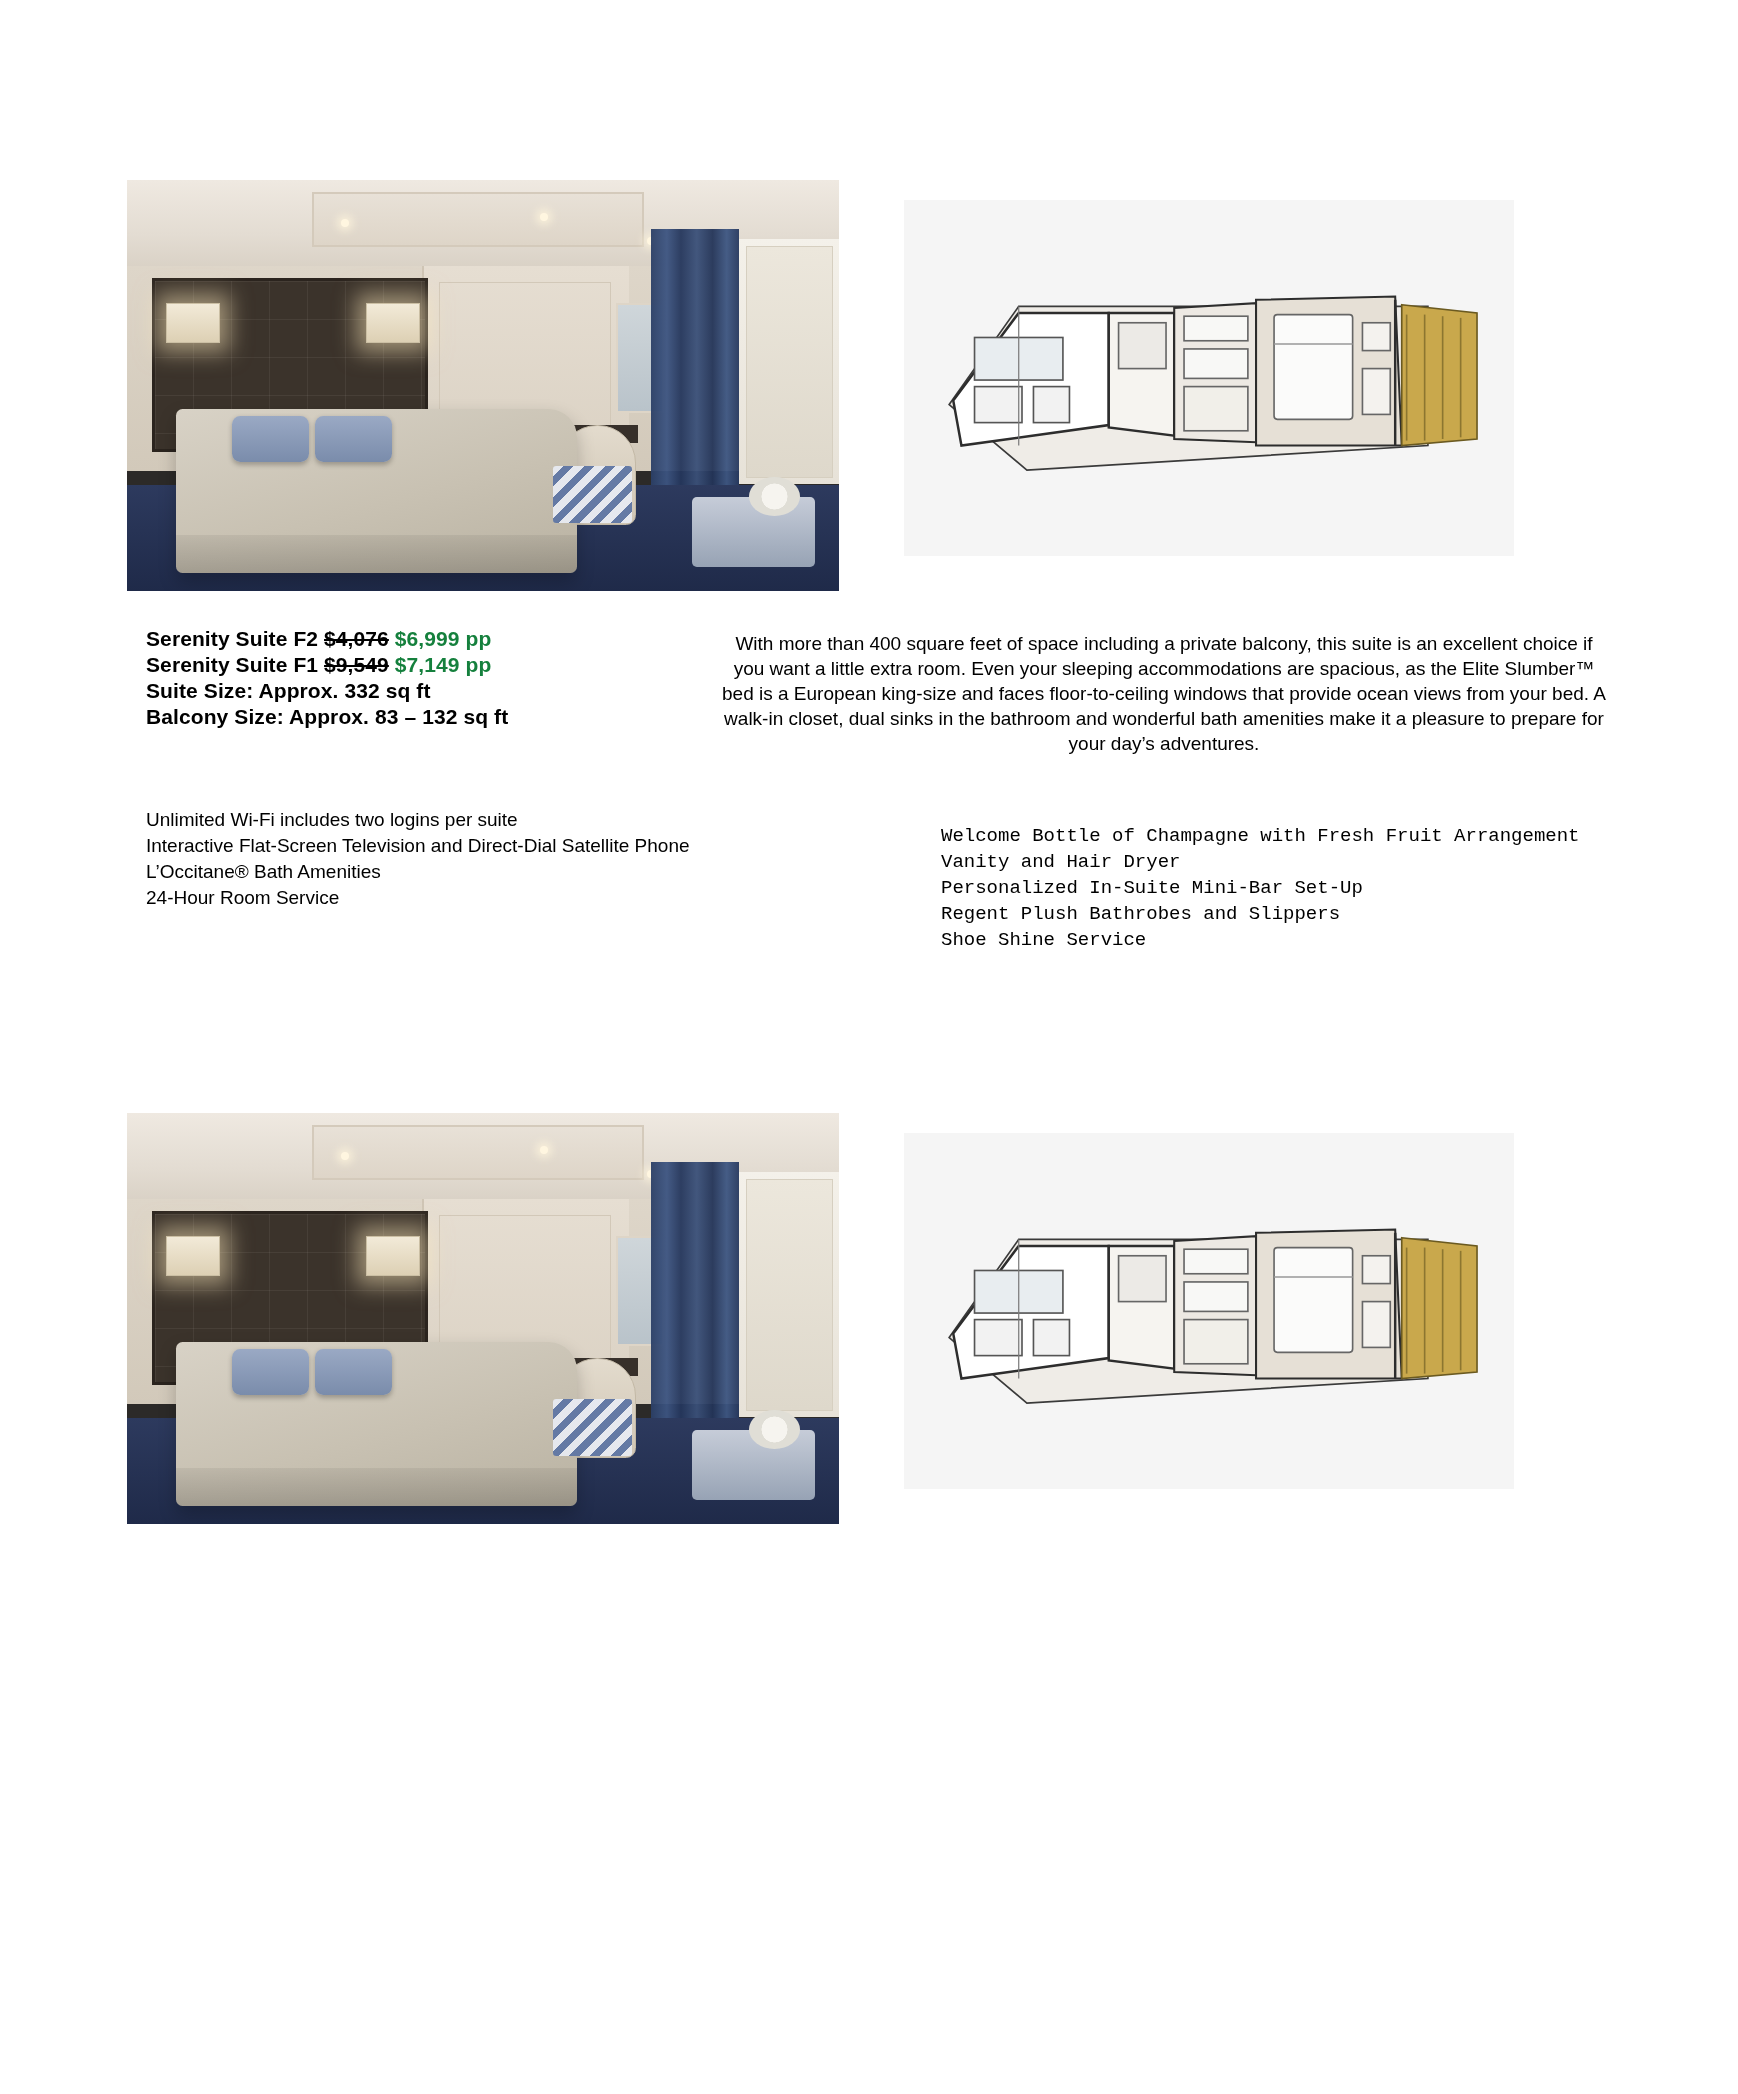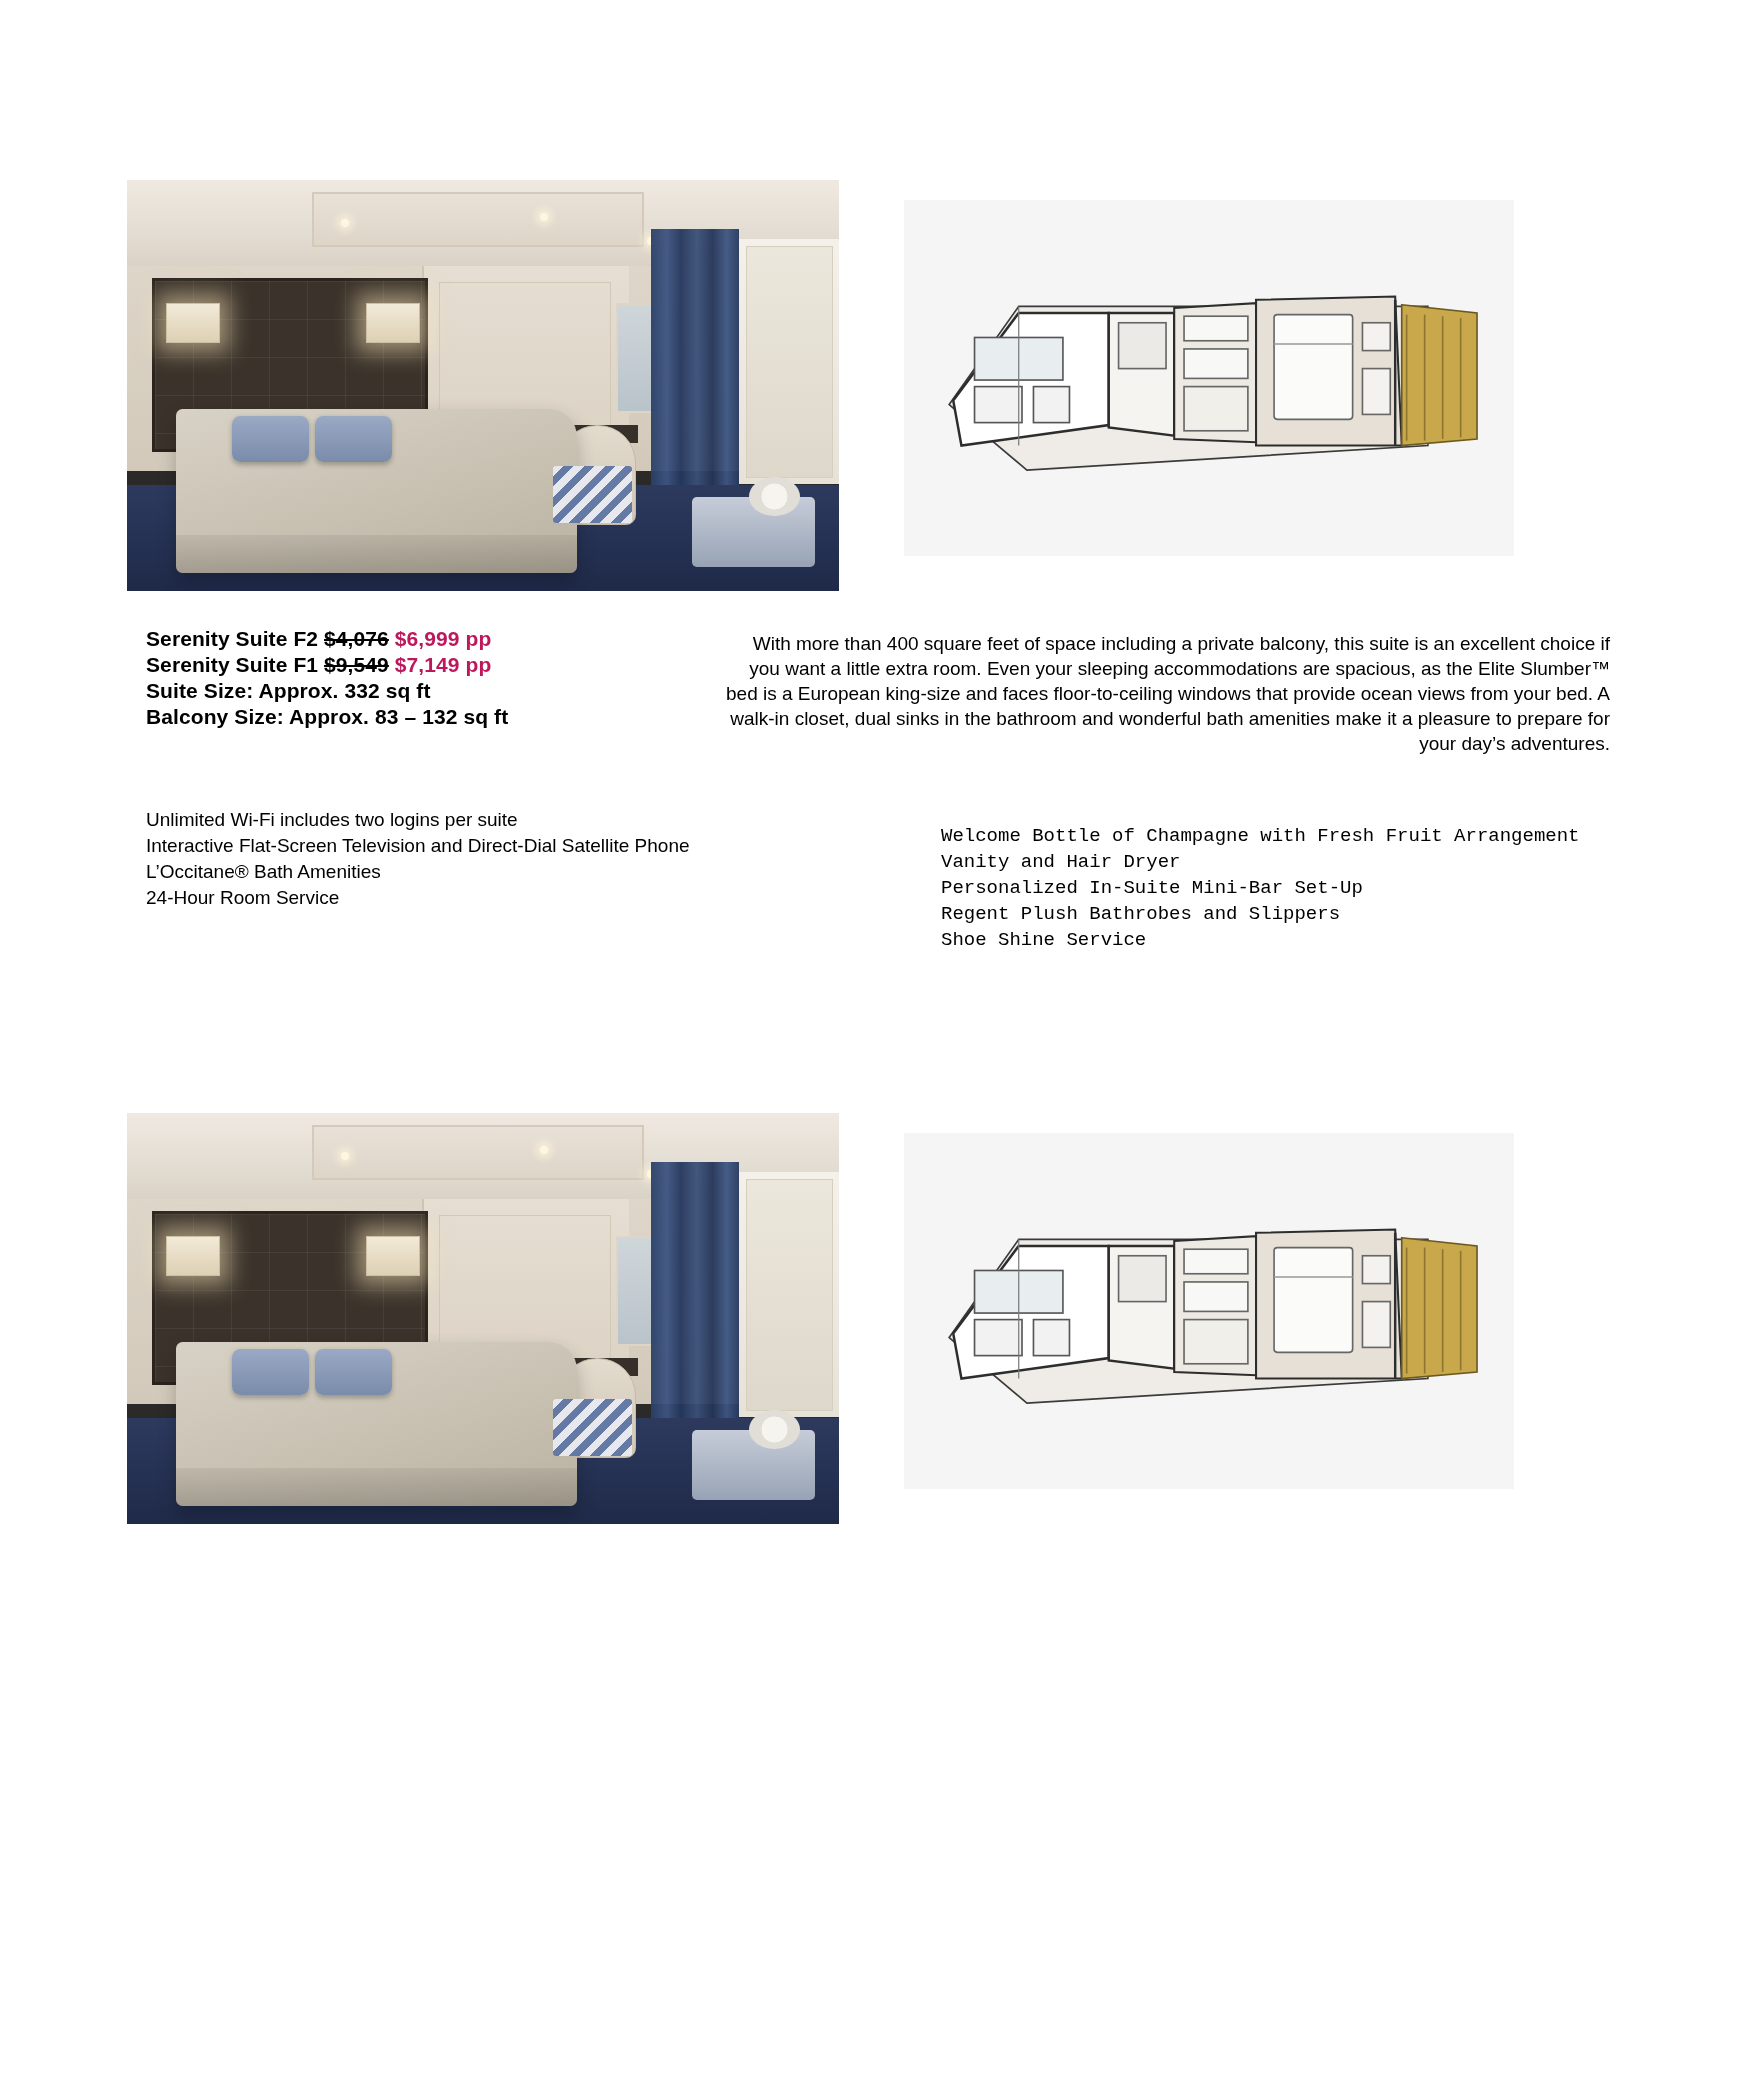--- a/index.html
+++ b/index.html
@@ -182,38 +182,38 @@
     left: 146px;
     width: 622px;
     font-size: 21px;
     font-weight: bold;
     line-height: 26px;
     letter-spacing: 0.1px;
   }
   .block-1 .price-block { top: 479px; }
   .price-block .row { white-space: nowrap; }
   .strike { text-decoration: line-through; }
-  .sale { color: #be185d; }
+  .sale { color: #15803d; }
 
   .left-amenities {
     position: absolute;
     left: 146px;
     width: 720px;
     font-size: 19px;
     line-height: 26px;
   }
   .block-1 .left-amenities { top: 660px; }
 
   .description {
     position: absolute;
     left: 718px;
     width: 892px;
     font-size: 19px;
     line-height: 25px;
-    text-align: right;
+    text-align: center;
   }
   .block-1 .description { top: 484px; }
 
   .right-amenities {
     position: absolute;
     left: 941px;
     width: 736px;
     font-size: 19px;
     line-height: 26px;
   }

